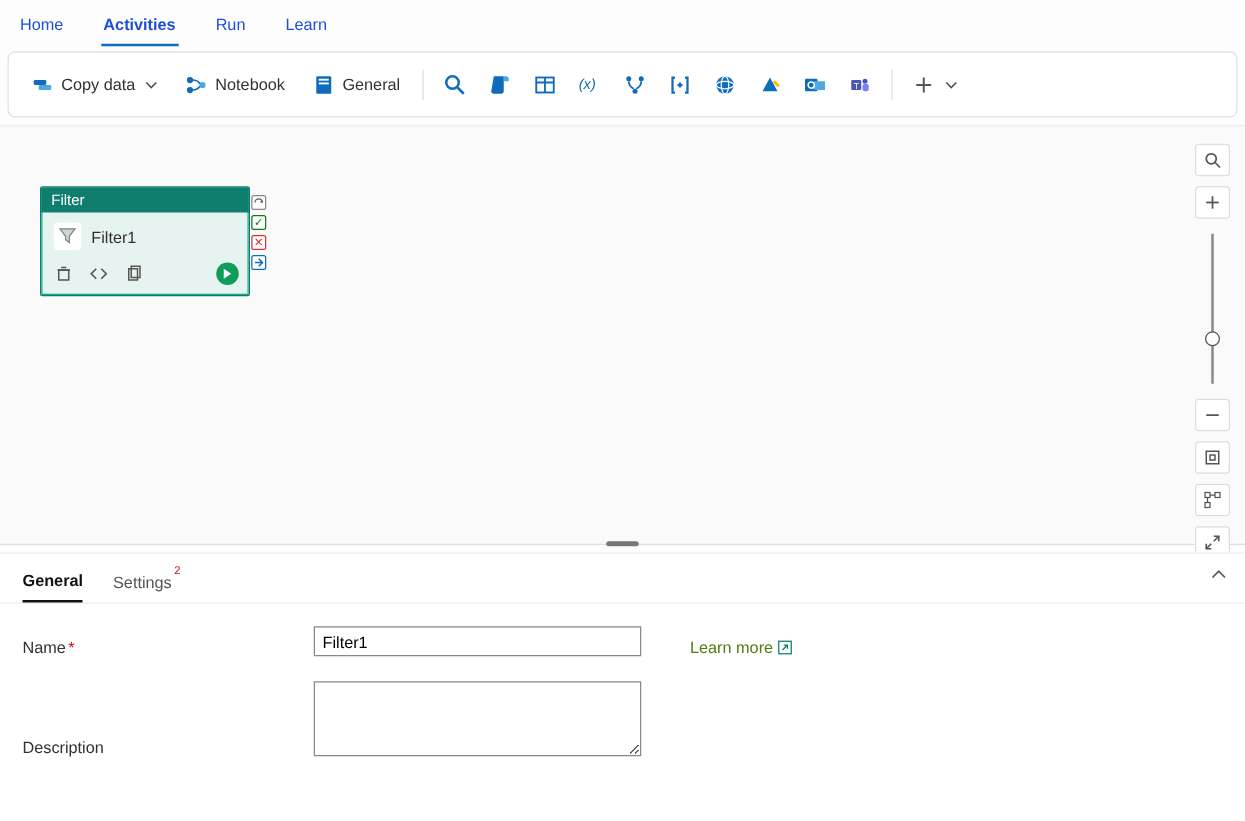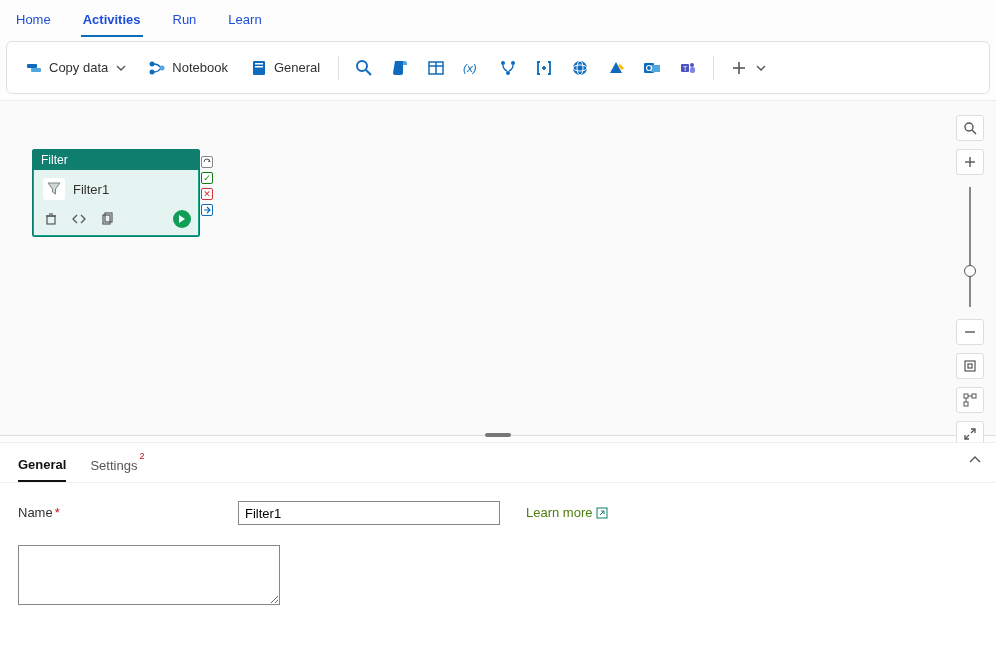--- a/index.html
+++ b/index.html
@@ -43,21 +43,21 @@
   .splithandle{ height:6px; position:relative;}
   .splithandle::after{ content:""; position:absolute; left:50%; top:-3px; width:26px; height:4px; background:#777; border-radius:2px; transform:translateX(-50%);}
   
   .panel{ height:231px; background:#fff; border-top:1px solid #eee; position:relative;}
   .panel-tabs{ display:flex; gap:24px; padding:10px 18px 0 18px; border-bottom:1px solid #eee;}
   .ptab{ padding:4px 0 8px 0; cursor:pointer; color:#555; position:relative;}
   .ptab.active{ color:#111; font-weight:600; border-bottom:2px solid #111;}
   .ptab sup{ color:#c50f1f; font-size:9px; position:relative; top:-6px; left:2px;}
   .collapse-btn{ position:absolute; right:14px; top:10px; cursor:pointer;}
   .form{ padding:18px 18px;}
-  .row{ display:flex; align-items:flex-start; gap:20px; margin-bottom:20px;}
+  .row{ display:flex; align-items:flex-end; gap:33px; margin-bottom:20px;}
   .row .label{ width:200px; padding-top:4px; color:#323130;}
   .req{ color:#c50f1f; margin-left:2px;}
   .row input[type=text]{ width:262px; height:24px; border:1px solid #8a8886; padding:2px 6px; font-size:13px;}
   .row textarea{ width:262px; height:60px; border:1px solid #8a8886; padding:4px 6px; font-size:13px; resize:both;}
   .learn{ color:#4d7c0f; text-decoration:none; display:inline-flex; align-items:center; gap:4px; margin-left:6px; padding-top:4px;}
   svg{display:block;}
 </style>
 </head>
 <body>
 
@@ -345,16 +345,17 @@
         <span>Learn more</span>
         <span>
             <svg width="12" height="12" viewBox="0 0 12 12">
               <rect x="1" y="1" width="10" height="10" stroke="#0f7e6e" fill="none"></rect>
               <path d="M4 8l4-4M5 4h3v3" stroke="#0f7e6e" fill="none"></path>
             </svg>
           </span>
       </a>
     </div>
     <div class="row">
+      <div class="label">Description</div>
       <textarea style=""></textarea>
     </div>
   </div>
 </div>
 
 </body></html>

